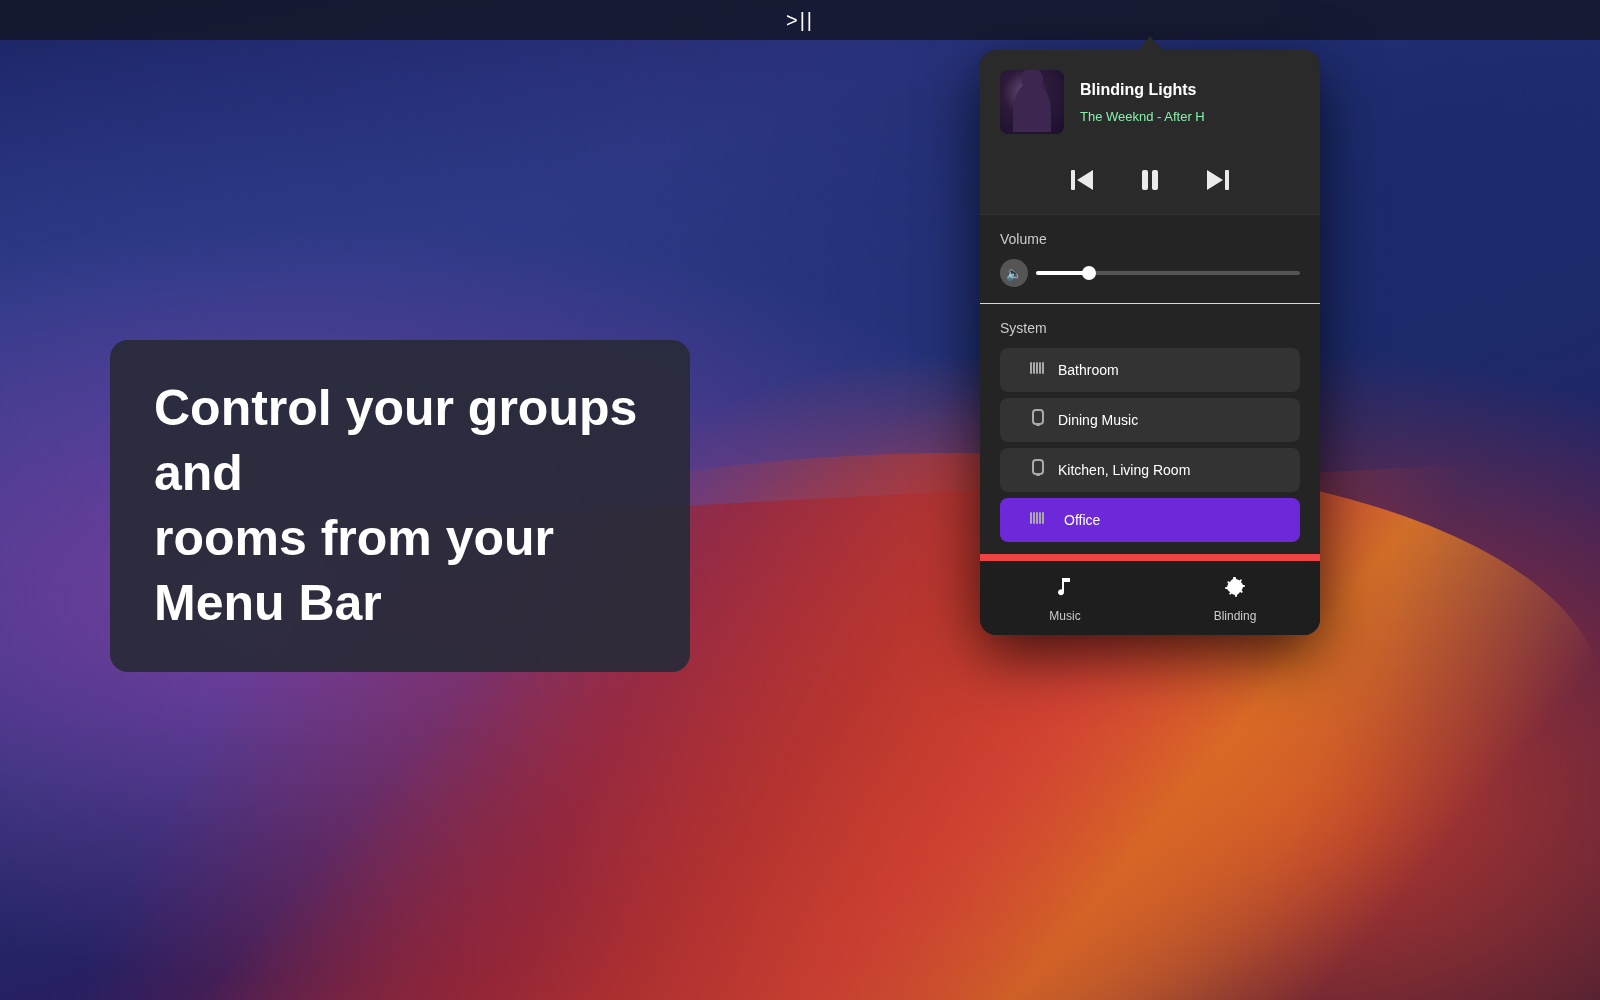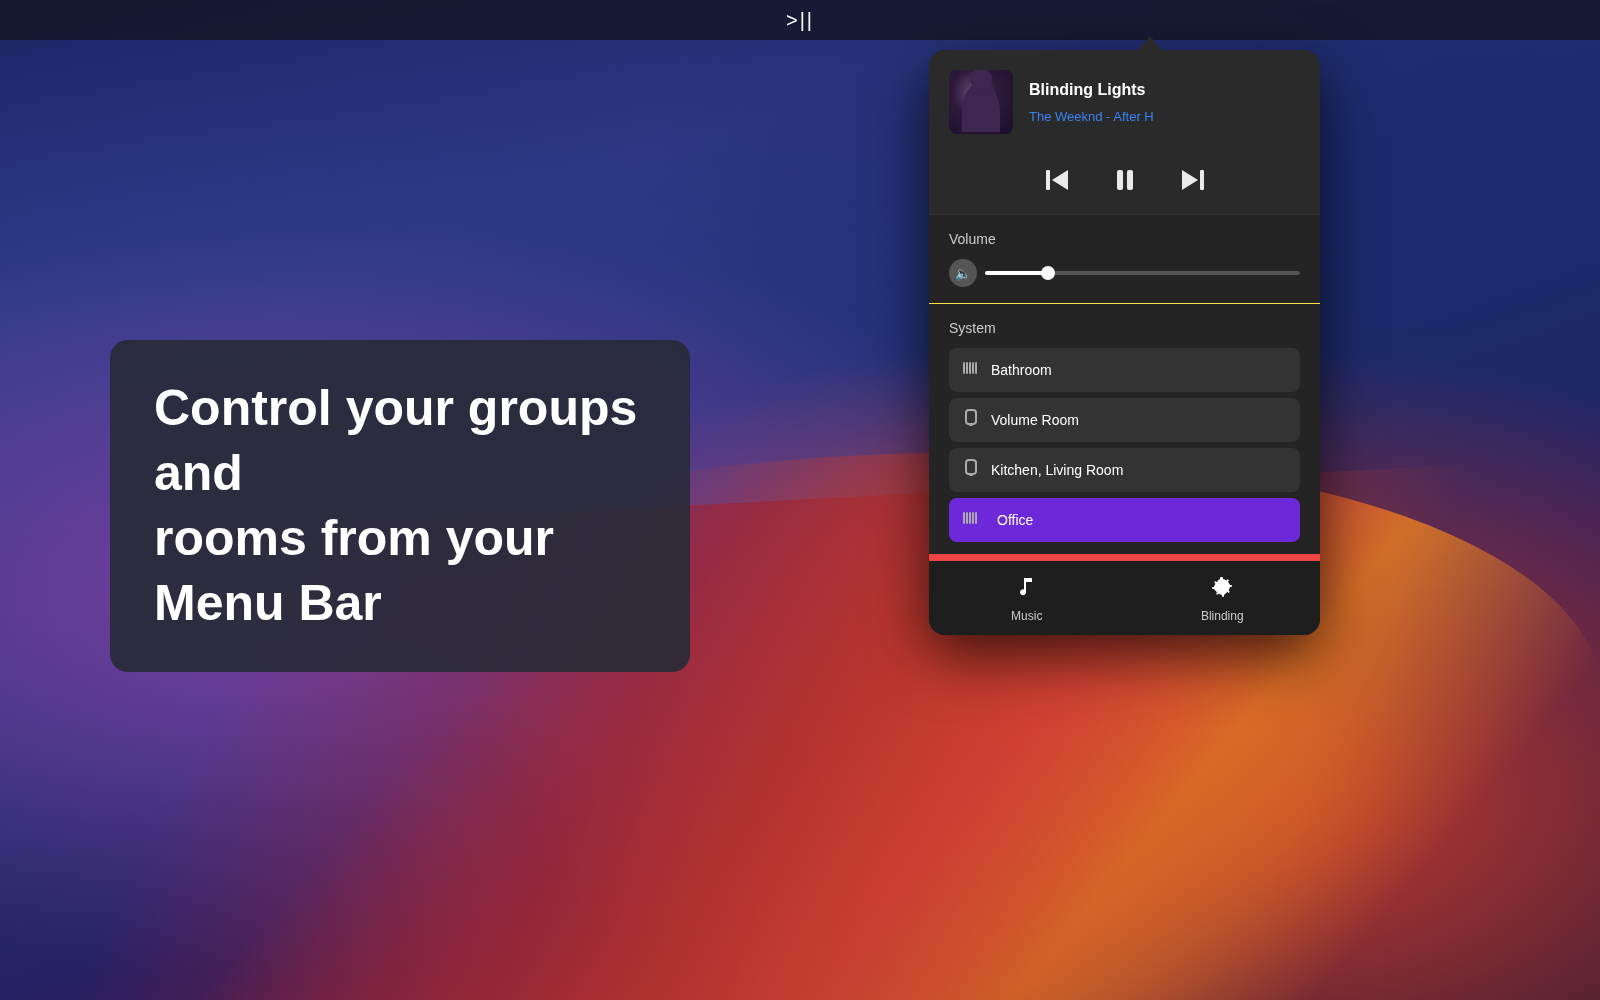--- a/index.html
+++ b/index.html
@@ -103,21 +103,21 @@
       font-size: 50px;
       font-weight: 700;
       line-height: 1.3;
     }
 
     
     .popup-panel {
       position: absolute;
       top: 50px;
       right: 280px;
-      width: 391px;
+      width: 340px;
       background: #242424;
       border-radius: 16px;
       overflow: hidden;
       box-shadow: 0 20px 60px rgba(0,0,0,0.7);
       z-index: 150;
     }
 
     
     .now-playing {
       padding: 20px 20px 16px;
@@ -181,21 +181,21 @@
     .track-title {
       color: white;
       font-size: 16px;
       font-weight: 600;
       white-space: nowrap;
       overflow: hidden;
       text-overflow: ellipsis;
     }
 
     .track-artist {
-      color: #3b82f6;
+      color: #86efac;
       font-size: 13px;
       white-space: nowrap;
       overflow: hidden;
       text-overflow: ellipsis;
       margin-top: 10px;
     }
 
     
     .playback-controls {
       display: flex;
@@ -292,21 +292,21 @@
 
     .room-list {
       display: flex;
       flex-direction: column;
       gap: 6px;
     }
 
     .room-item {
       background: #333333;
       border-radius: 8px;
-      padding: 10px 12px;
+      padding: 10px 28px;
       display: flex;
       align-items: center;
       gap: 10px;
       cursor: pointer;
     }
 
     .room-item.active {
       background: #6d28d9;
       gap: 16px;
     }
@@ -446,21 +446,21 @@
         <span class="room-name">Bathroom</span>
       </div>
 
       <div class="room-item">
         <span class="room-icon">
           <svg class="icon-svg" viewBox="0 0 20 20">
             <rect x="5" y="2" width="10" height="14" rx="3" fill="none" stroke="#aaa" stroke-width="2"></rect>
             <rect x="8" y="16" width="4" height="2" rx="1"></rect>
           </svg>
         </span>
-        <span class="room-name">Volume Room</span>
+        <span class="room-name">Dining Music</span>
       </div>
 
       <div class="room-item">
         <span class="room-icon">
           <svg class="icon-svg" viewBox="0 0 20 20">
             <rect x="5" y="2" width="10" height="14" rx="3" fill="none" stroke="#aaa" stroke-width="2"></rect>
             <rect x="8" y="16" width="4" height="2" rx="1"></rect>
           </svg>
         </span>
         <span class="room-name">Kitchen, Living Room</span>

